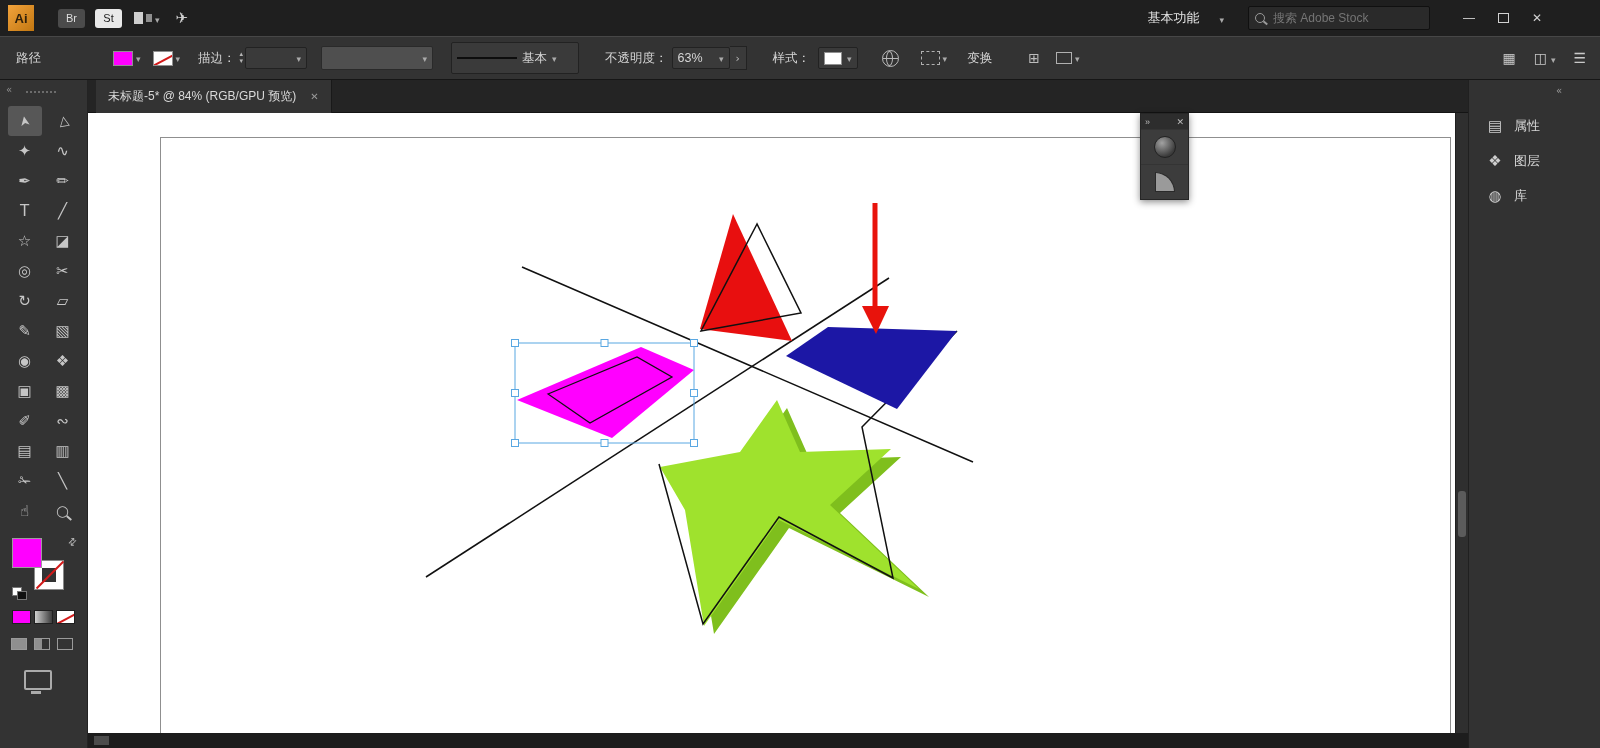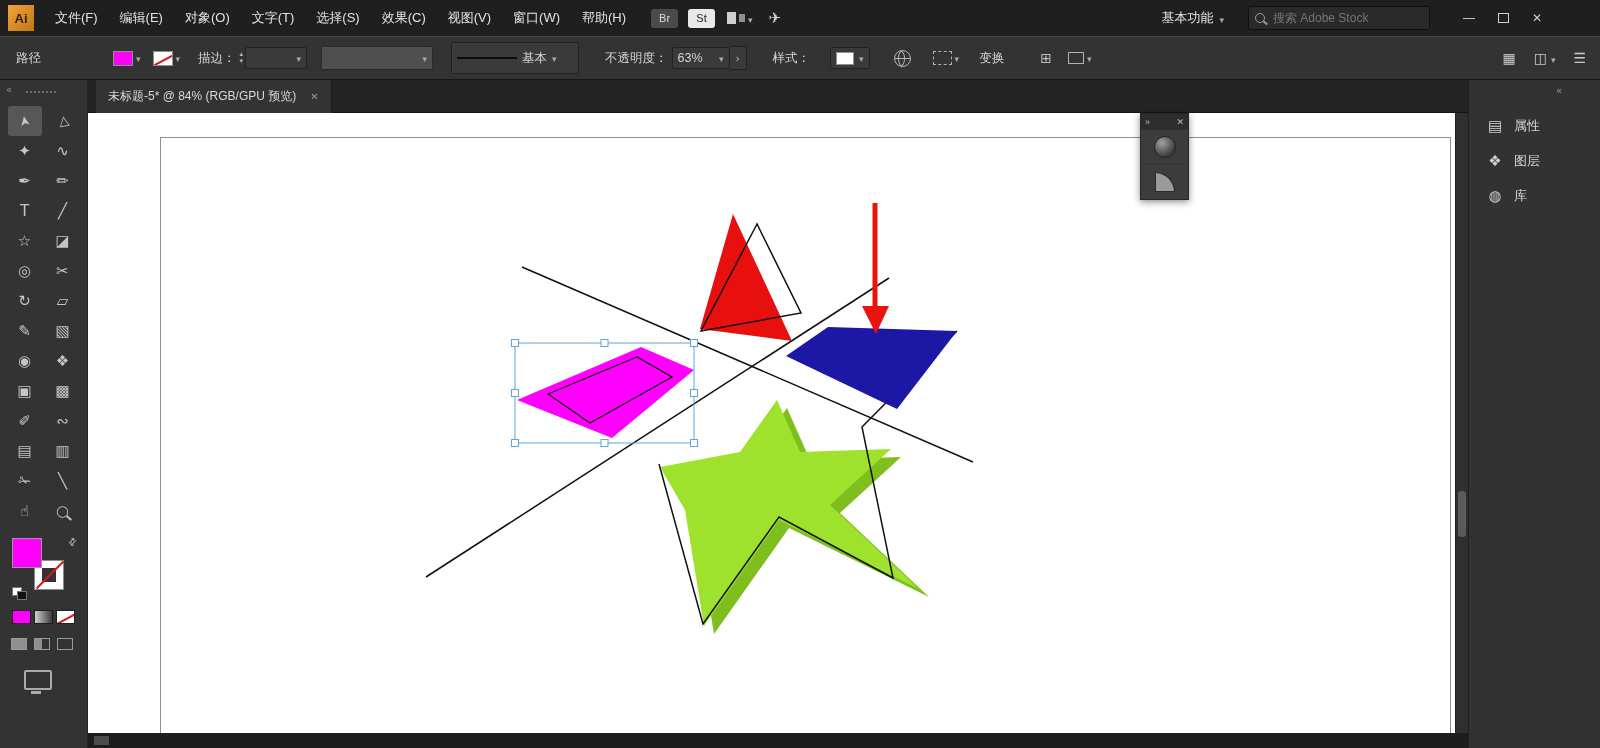--- a/index.html
+++ b/index.html
@@ -18,21 +18,21 @@
   .menu-item{padding:0 11px;line-height:36px;white-space:nowrap;}
   .badges{display:flex;align-items:center;margin-left:14px;gap:10px;}
   .badge{width:27px;height:19px;border-radius:3px;display:flex;align-items:center;justify-content:center;font-size:11px;}
   .badge.br{background:#4b4b4b;color:#ddd;}
   .badge.st{background:#e9e9e9;color:#1d1d1d;font-weight:normal;}
   .arrange{display:flex;align-items:center;gap:3px;margin-left:12px;}
   .arr-box{width:9px;height:12px;background:#cfcfcf;}
   .arr-box.sm{width:6px;height:8px;background:#8f8f8f;}
   .plane{margin-left:16px;font-size:15px;color:#cfcfcf;}
   .mb-right{margin-left:auto;display:flex;align-items:center;}
-  .workspace{display:flex;align-items:center;gap:6px;margin-right:24px;font-size:13px;margin-left:20px;}
+  .workspace{display:flex;align-items:center;gap:20px;margin-right:24px;font-size:13px;margin-left:20px;}
   .searchbox{width:168px;height:22px;background:#2a2a2a;border:1px solid #101010;border-radius:2px;
              display:flex;align-items:center;padding:0 6px;gap:6px;margin-right:22px;}
   .searchbox input{background:transparent;border:none;outline:none;color:#9a9a9a;font-size:12px;width:130px;
                    font-family:"Liberation Sans","DejaVu Sans",sans-serif;}
   .mag{width:8px;height:8px;border:1.5px solid #9a9a9a;border-radius:50%;position:relative;flex:none;}
   .mag::after{content:"";position:absolute;width:5px;height:1.5px;background:#9a9a9a;right:-4px;bottom:-1px;transform:rotate(40deg);}
   .winbtn{width:34px;height:36px;display:flex;align-items:center;justify-content:center;color:#d2d2d2;font-size:12px;}
   .restore-box{width:9px;height:8px;border:1px solid #d2d2d2;position:relative;background:#1f1f1f;}
   .restore-box::before{content:"";position:absolute;left:2px;top:-4px;width:9px;height:8px;border:1px solid #d2d2d2;z-index:-1;}
   .win-pad{width:46px;height:36px;}
@@ -125,31 +125,20 @@
   .rp-item{height:35px;display:flex;align-items:center;gap:9px;padding-left:16px;color:#d8d8d8;font-size:13px;}
   .rp-icon{width:20px;text-align:center;font-size:15px;color:#cfcfcf;}
 </style>
 </head>
 <body>
 
 <div id="app" data-name="illustrator-window">
 
   <div class="abs menubar" data-name="menu-bar">
     <div class="ai-logo" data-name="app-logo-icon">Ai</div>
-    <div id="menus" style="display:flex" data-name="menu-list">
-        <div class="menu-item" data-name="menu-file">文件(F)</div>
-        <div class="menu-item" data-name="menu-edit">编辑(E)</div>
-        <div class="menu-item" data-name="menu-object">对象(O)</div>
-        <div class="menu-item" data-name="menu-type">文字(T)</div>
-        <div class="menu-item" data-name="menu-select">选择(S)</div>
-        <div class="menu-item" data-name="menu-effect">效果(C)</div>
-        <div class="menu-item" data-name="menu-view">视图(V)</div>
-        <div class="menu-item" data-name="menu-window">窗口(W)</div>
-        <div class="menu-item" data-name="menu-help">帮助(H)</div>
-      </div>
     <div class="badges" data-name="badge-group">
       <div class="badge br" data-name="bridge-icon">Br</div>
       <div class="badge st" data-name="stock-icon">St</div>
     </div>
     <div class="arrange" data-name="arrange-documents-button">
       <span class="arr-box" data-name="arrange-icon"></span>
       <span class="arr-box sm" data-name="arrange-icon-small"></span>
       <span class="caret" data-name="chevron-down-icon"></span>
     </div>
     <span class="plane glyph" data-name="share-icon">✈</span>
@@ -199,21 +188,21 @@
       <span class="caret" data-name="chevron-down-icon"></span>
     </div>
     <span style="margin-right:4px" data-name="opacity-label">不透明度：</span>
     <div class="combo" style="width:58px" data-name="opacity-combo">
       <span style="flex:1" data-name="opacity-value">63%</span>
       <span class="caret" data-name="chevron-down-icon"></span>
     </div>
     <div class="mini-btn" style="margin-right:26px" data-name="opacity-panel-button">
         <span class="glyph" data-name="chevron-right-icon">›</span>
       </div>
-    <span style="margin-right:20px" data-name="style-label">样式：</span>
+    <span style="margin-right:8px" data-name="style-label">样式：</span>
     <div class="combo" style="margin-right:24px" data-name="style-combo">
       <span class="swatch" style="width:18px;height:13px;background:#fff" data-name="style-swatch"></span>
       <span class="caret" data-name="chevron-down-icon"></span>
     </div>
     <span class="globe" style="margin-right:22px" data-name="document-setup-globe-icon"></span>
     <div class="grp" style="margin-right:20px" data-name="align-control">
       <span class="marquee" data-name="marquee-icon"></span>
       <span class="caret" data-name="chevron-down-icon"></span>
     </div>
     <span style="margin-right:36px" data-name="transform-label">变换</span>

